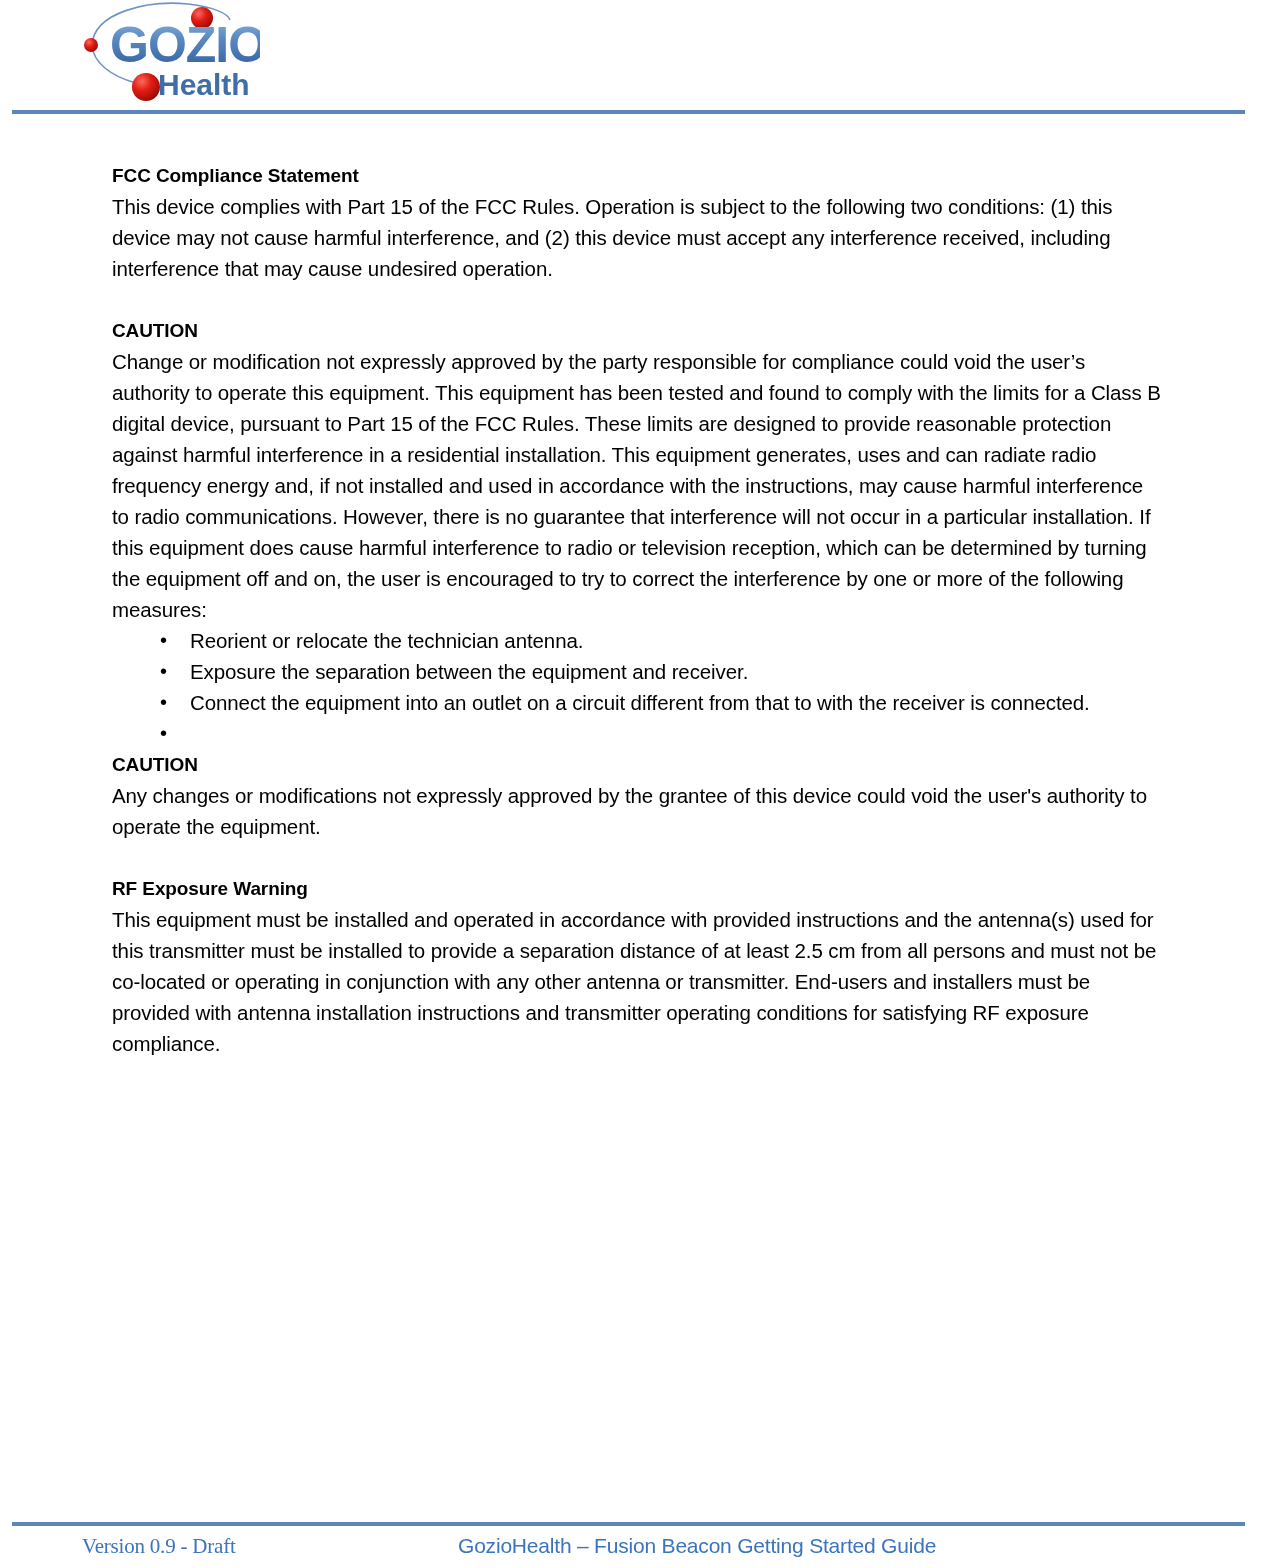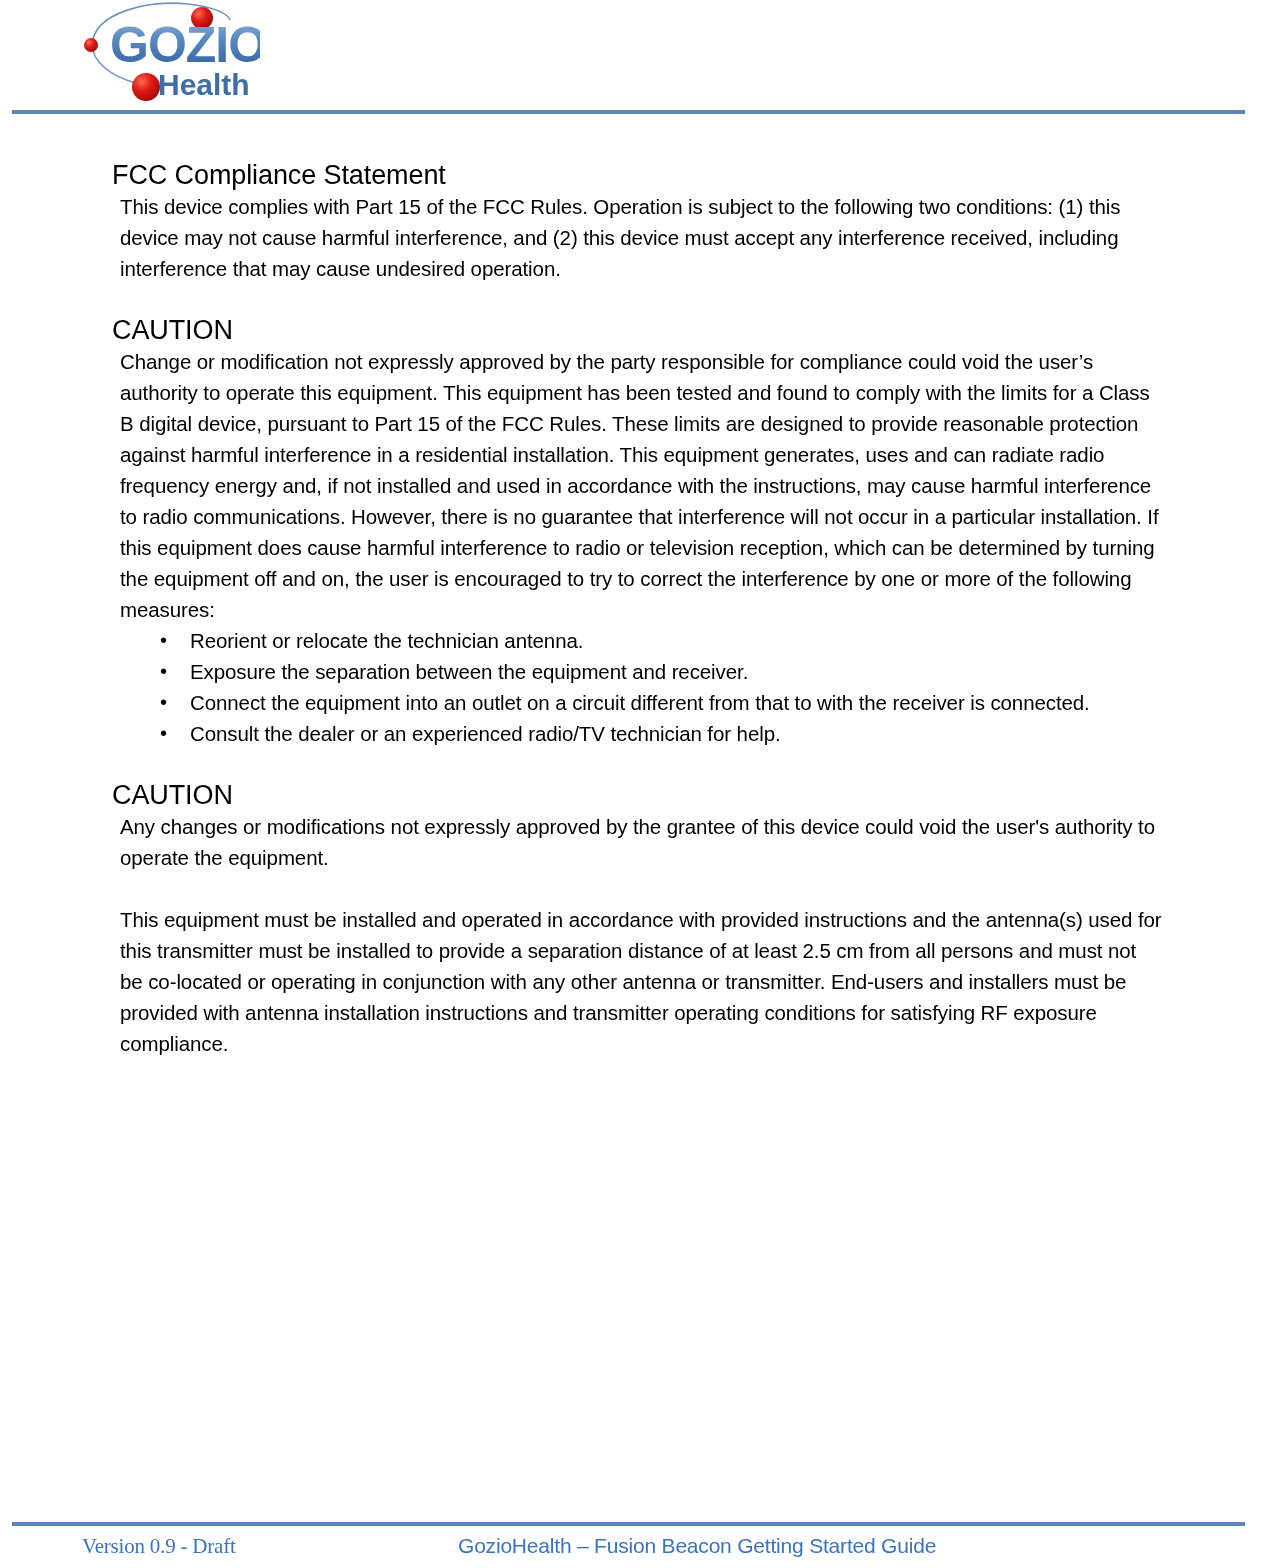--- a/index.html
+++ b/index.html
@@ -45,32 +45,31 @@
   .doc-body {
     position: absolute;
     left: 112px;
     top: 160px;
     width: 1052px;
   }
   .section {
     margin-bottom: 0;
   }
   .sec-title {
-    font-size: 27px;
-    font-weight: normal;
+    font-size: 19px;
+    font-weight: bold;
     line-height: 31px;
     letter-spacing: -0.1px;
   }
   .sec-para {
     font-size: 20.5px;
     font-weight: normal;
     line-height: 31px;
     letter-spacing: -0.1px;
     text-align: left;
-    margin-left: 8px;
   }
   .gap {
     height: 31px;
   }
   ul.bullets {
     list-style: none;
     margin: 0;
     padding: 0;
   }
   ul.bullets li {
@@ -179,35 +178,35 @@
       <li>
         <span class="bullet-dot">•</span>
         <span>Exposure the separation between the equipment and receiver.</span>
       </li>
       <li>
         <span class="bullet-dot">•</span>
         <span>Connect the equipment into an outlet on a circuit different from that to with the receiver is connected.</span>
       </li>
       <li>
         <span class="bullet-dot">•</span>
-        <span>Consult the dealer or an experienced radio/TV technician for help.</span>
       </li>
     </ul>
   </div>
 
   <div class="gap"></div>
 
   <div class="section">
     <div class="sec-title">CAUTION</div>
     <div class="sec-para">Any changes or modifications not expressly approved by the grantee of this device could void the user's authority to operate the equipment.</div>
   </div>
 
   <div class="gap"></div>
 
   <div class="section">
+    <div class="sec-title">RF Exposure Warning</div>
     <div class="sec-para">This equipment must be installed and operated in accordance with provided instructions and the antenna(s) used for this transmitter must be installed to provide a separation distance of at least 2.5 cm from all persons and must not be co-located or operating in conjunction with any other antenna or transmitter. End-users and installers must be provided with antenna installation instructions and transmitter operating conditions for satisfying RF exposure compliance.</div>
   </div>
 
 </div>
 
 <div class="page-footer">
   <div class="footer-rule"></div>
   <div class="footer-left">Version 0.9 - Draft</div>
   <div class="footer-center">GozioHealth – Fusion Beacon Getting Started Guide</div>
 </div>

